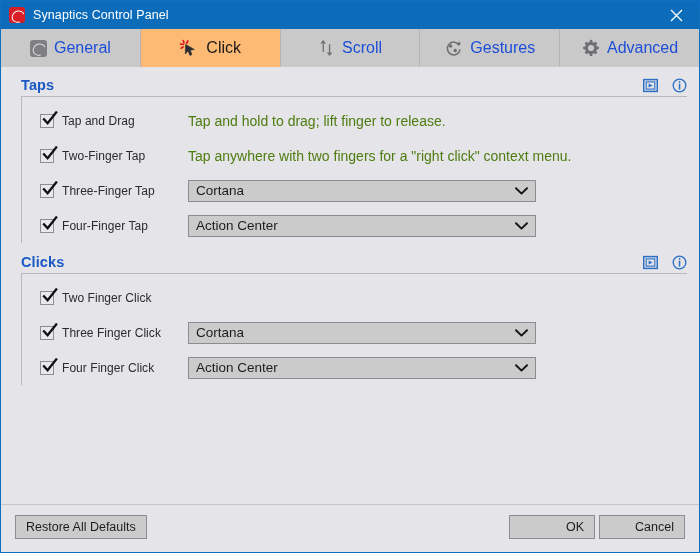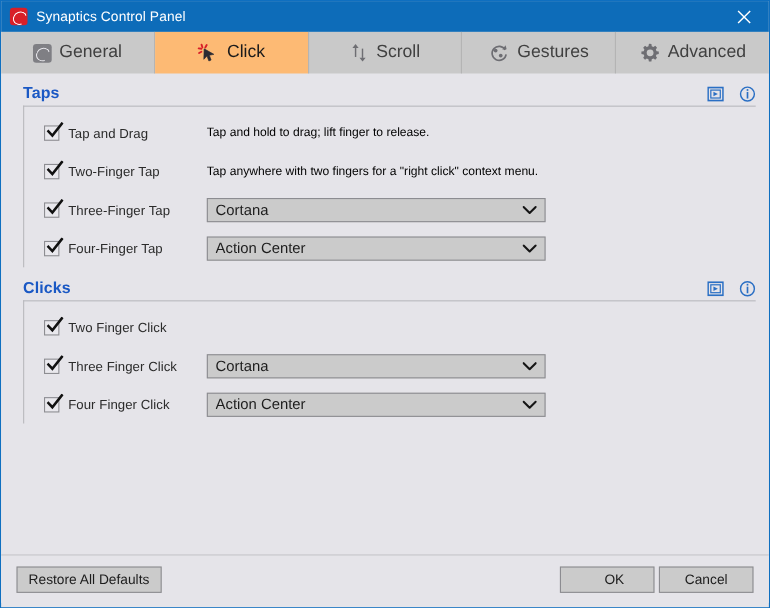--- a/index.html
+++ b/index.html
@@ -82,21 +82,21 @@
     align-items: stretch;
     box-sizing: border-box;
   }
   .tab {
     flex: 1 1 0;
     display: flex;
     align-items: center;
     justify-content: center;
     gap: 7px;
     font-size: 16px;
-    color: #404040;
+    color: #1d4ed8;
     box-sizing: border-box;
     background: #c9c9c9;
     border-right: 1px solid #b4b4b4;
     cursor: pointer;
     user-select: none;
     position: relative;
   }
   .tab:last-child { border-right: none; }
   .tab.active {
     background: #fdba74;
@@ -193,29 +193,29 @@
     height: 16px;
   }
   .check-label {
     font-size: 12px;
     color: #2b2b2b;
     white-space: nowrap;
     letter-spacing: 0.05px;
   }
 
   .row-desc {
-    font-size: 11px;
-    color: #000000;
+    font-size: 14px;
+    color: #4d7c0f;
     white-space: nowrap;
   }
 
   select.combo {
     -webkit-appearance: none;
     appearance: none;
-    width: 308px;
+    width: 348px;
     height: 22px;
     box-sizing: border-box;
     background: #cbcbcb;
     border: 1px solid #8c8c91;
     border-radius: 0;
     font-family: "Liberation Sans", sans-serif;
     font-size: 13.5px;
     color: #1d1d1d;
     padding: 0 22px 0 7px;
     line-height: 20px;
@@ -249,20 +249,21 @@
     background: #cbcbcb;
     border: 1px solid #8c8c91;
     font-family: "Liberation Sans", sans-serif;
     font-size: 12.5px;
     color: #1d1d1d;
     height: 24px;
     box-sizing: border-box;
     cursor: pointer;
     padding: 0 10px;
     border-radius: 0;
+    text-align: right;
   }
   #restore-btn { min-width: 122px; }
   #ok-btn { width: 86px; margin-right: 4px; padding-left: 23px; }
   #cancel-btn { width: 86px; }
   .footer-spacer { flex: 1 1 auto; }
 </style>
 </head>
 <body>
 
 <div id="window">

